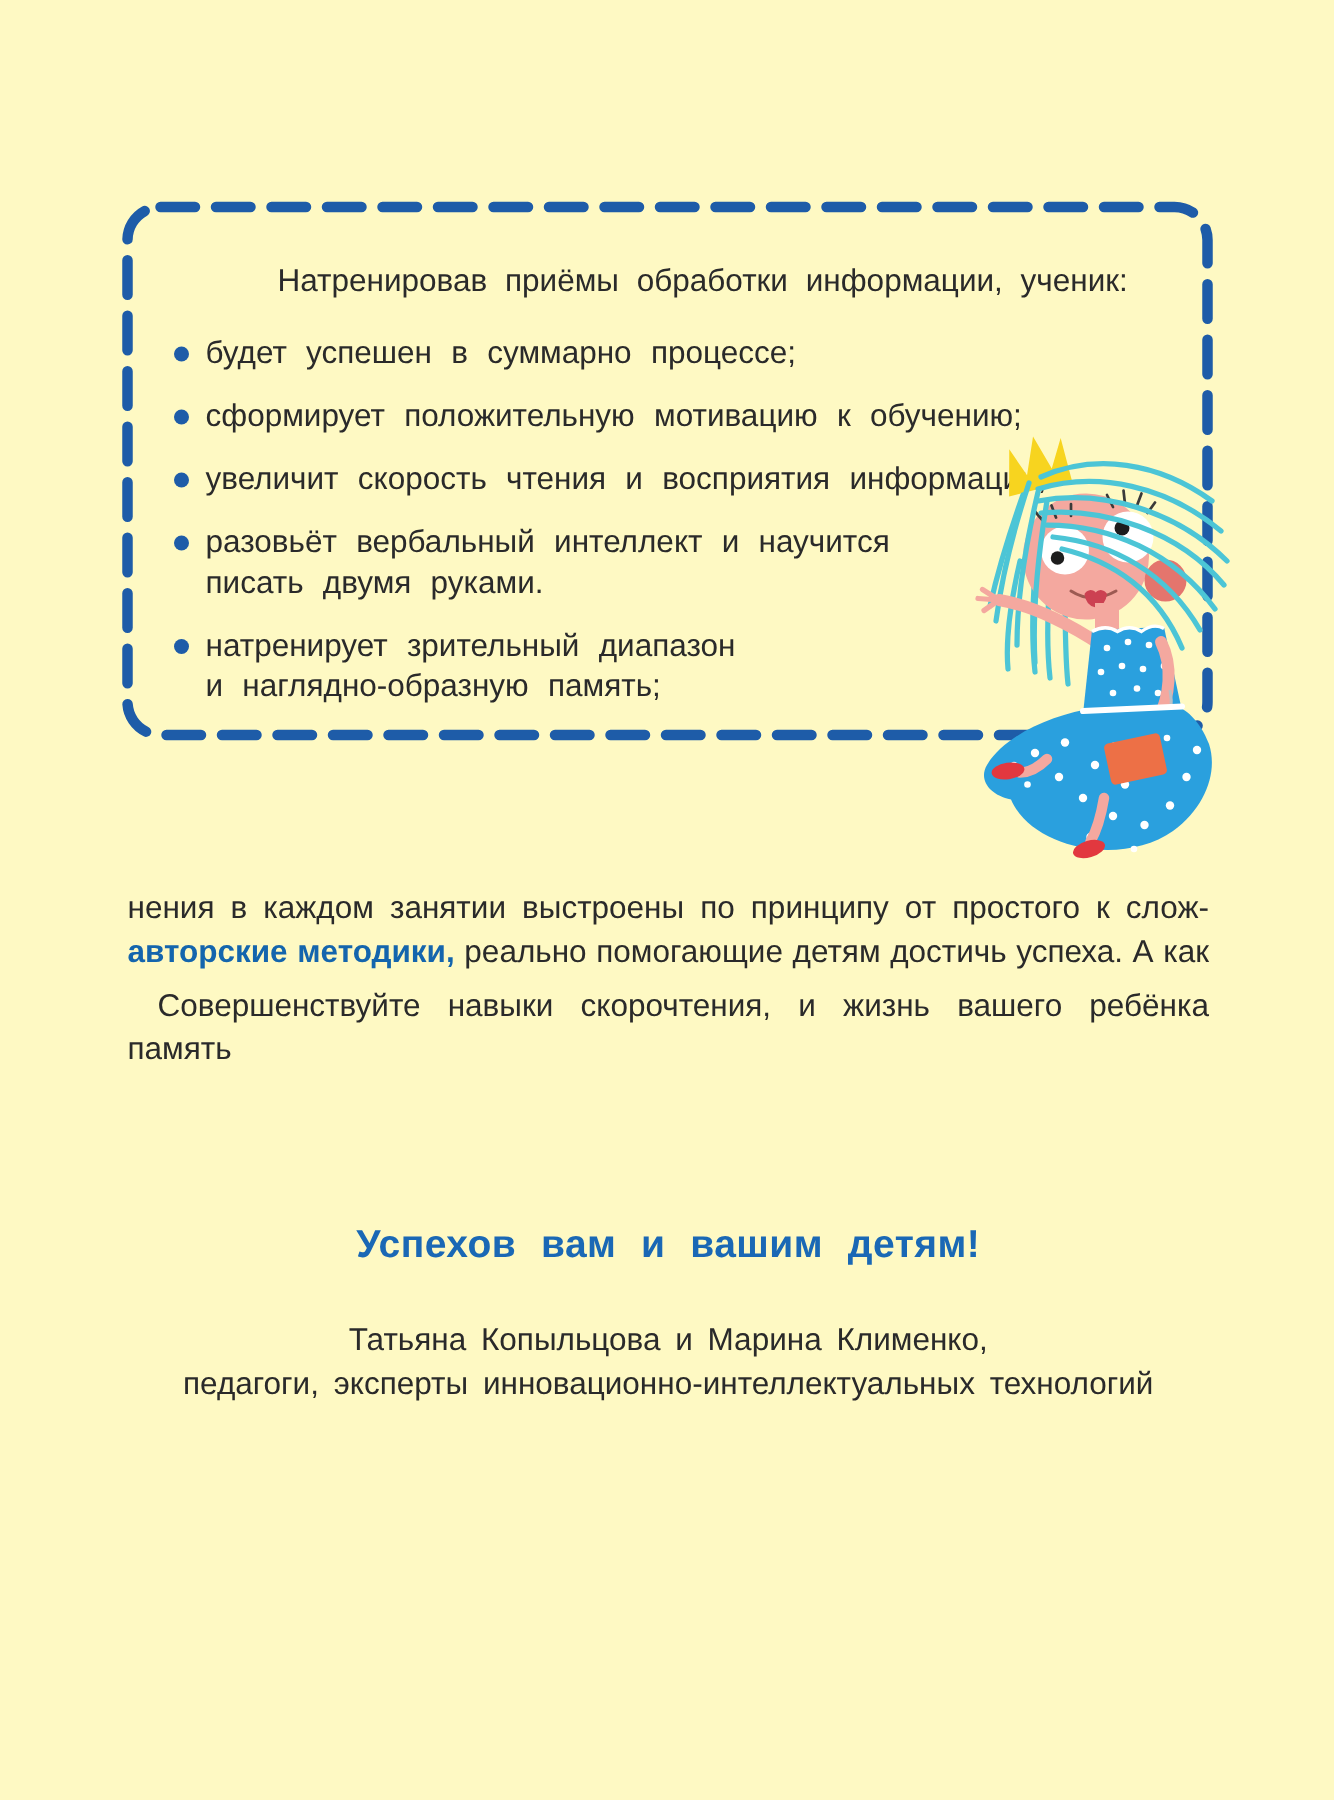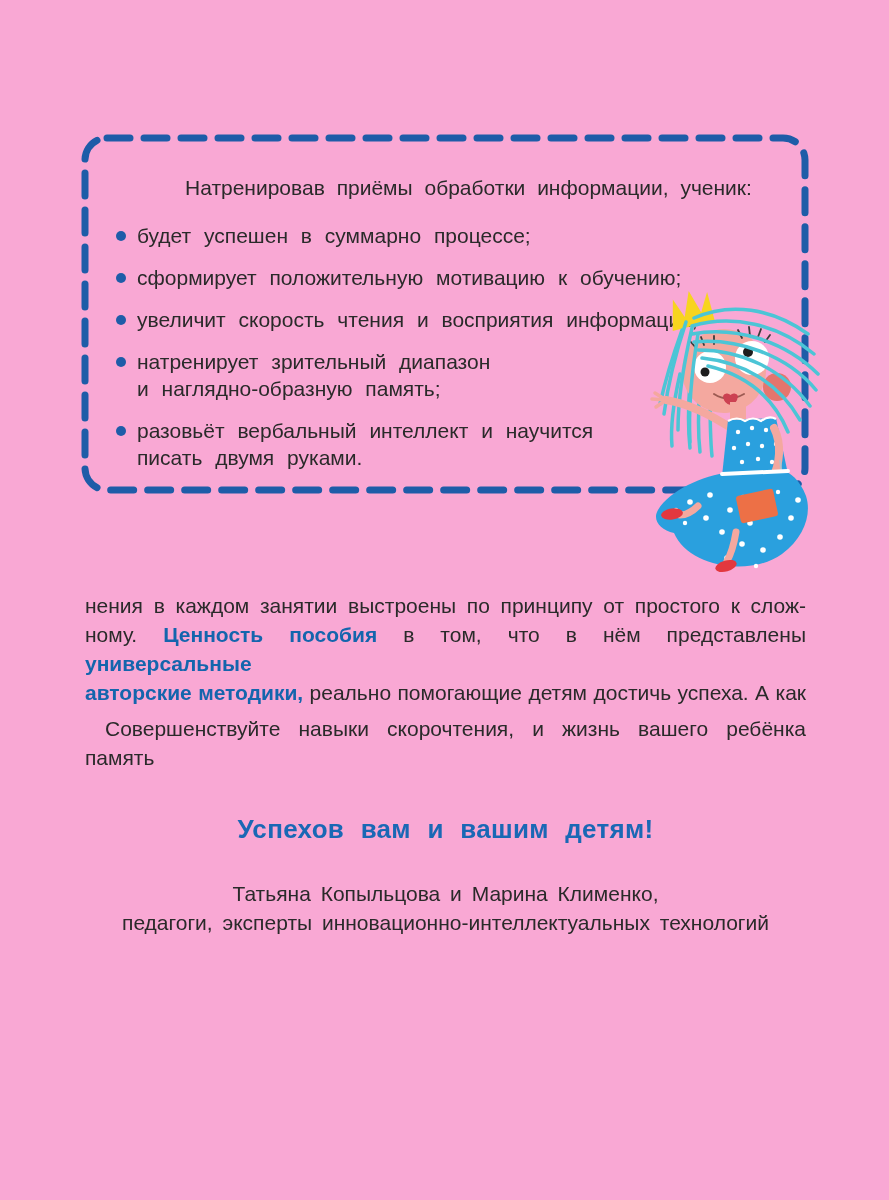--- a/index.html
+++ b/index.html
@@ -1,18 +1,18 @@
 <!DOCTYPE html>
 <html><head>
 <meta charset="utf-8">
 <style>
   * { margin:0; padding:0; box-sizing:border-box; }
   html,body { background:#ffffff; }
   .page {
-    position:relative; width:889px; height:1200px; background:#f9a8d4;
+    position:relative; width:889px; height:1200px; background:#fef9c3;
     font-family:"Liberation Sans", sans-serif; color:#2a2a2a; overflow:hidden;
   }
   
   .box-border { position:absolute; left:80px; top:133px; z-index:1; }
   .box-content {
     position:absolute; left:85px; top:138px; width:720px; z-index:2;
     font-size:21px; color:#2a2a2a;
   }
   .box-intro {
     margin-top:36px; text-indent:100px; word-spacing:6px; line-height:27px;
@@ -67,27 +67,27 @@
       <li class="bullet-item">
         <span class="bullet-dot"></span>
         <div>сформирует положительную мотивацию к обучению;</div>
       </li>
       <li class="bullet-item">
         <span class="bullet-dot"></span>
         <div>увеличит скорость чтения и восприятия информации;</div>
       </li>
       <li class="bullet-item">
         <span class="bullet-dot"></span>
+        <div>разовьёт вербальный интеллект и научится</div>
+        <div>писать двумя руками.</div>
+      </li>
+      <li class="bullet-item">
+        <span class="bullet-dot"></span>
         <div>натренирует зрительный диапазон</div>
         <div>и наглядно-образную память;</div>
-      </li>
-      <li class="bullet-item">
-        <span class="bullet-dot"></span>
-        <div>разовьёт вербальный интеллект и научится</div>
-        <div>писать двумя руками.</div>
       </li>
     </ul>
   </div>
 
   <svg class="princess" width="258" height="292" viewBox="0 0 258 292">
 
     <g stroke="#4cc5d6" stroke-width="3.5" fill="none" stroke-linecap="round">
       <path d="M60,100 C58,126 58,148 60,166"></path>
       <path d="M70,104 C68,130 68,152 70,170"></path>
       <path d="M80,108 C80,134 80,156 82,174"></path>
@@ -204,23 +204,20 @@
       <ellipse cx="96" cy="284" rx="11" ry="5.5" fill="#e2383f" transform="rotate(-16 96 284)"></ellipse>
     </g>
   </svg>
 
   <div class="body-text">
     <div>
       <div class="jline">
         <span>нения в каждом занятии выстроены по принципу от простого к слож-</span>
       </div>
       <div class="jline">
-        <span>ному. </span><span class="blue-bold">Ценность пособия</span><span> в том, что в нём представлены </span><span class="blue-bold">универсальные</span>
-      </div>
-      <div class="jline">
         <span class="blue-bold">авторские методики,</span><span> реально помогающие детям достичь успеха. А как</span>
       </div>
     </div>
     <div class="p2">
       <div class="jline p2-first">Совершенствуйте навыки скорочтения, и жизнь вашего ребёнка память</div>
     </div>
   </div>
 
   <div class="heading">Успехов вам и вашим детям!</div>
 

